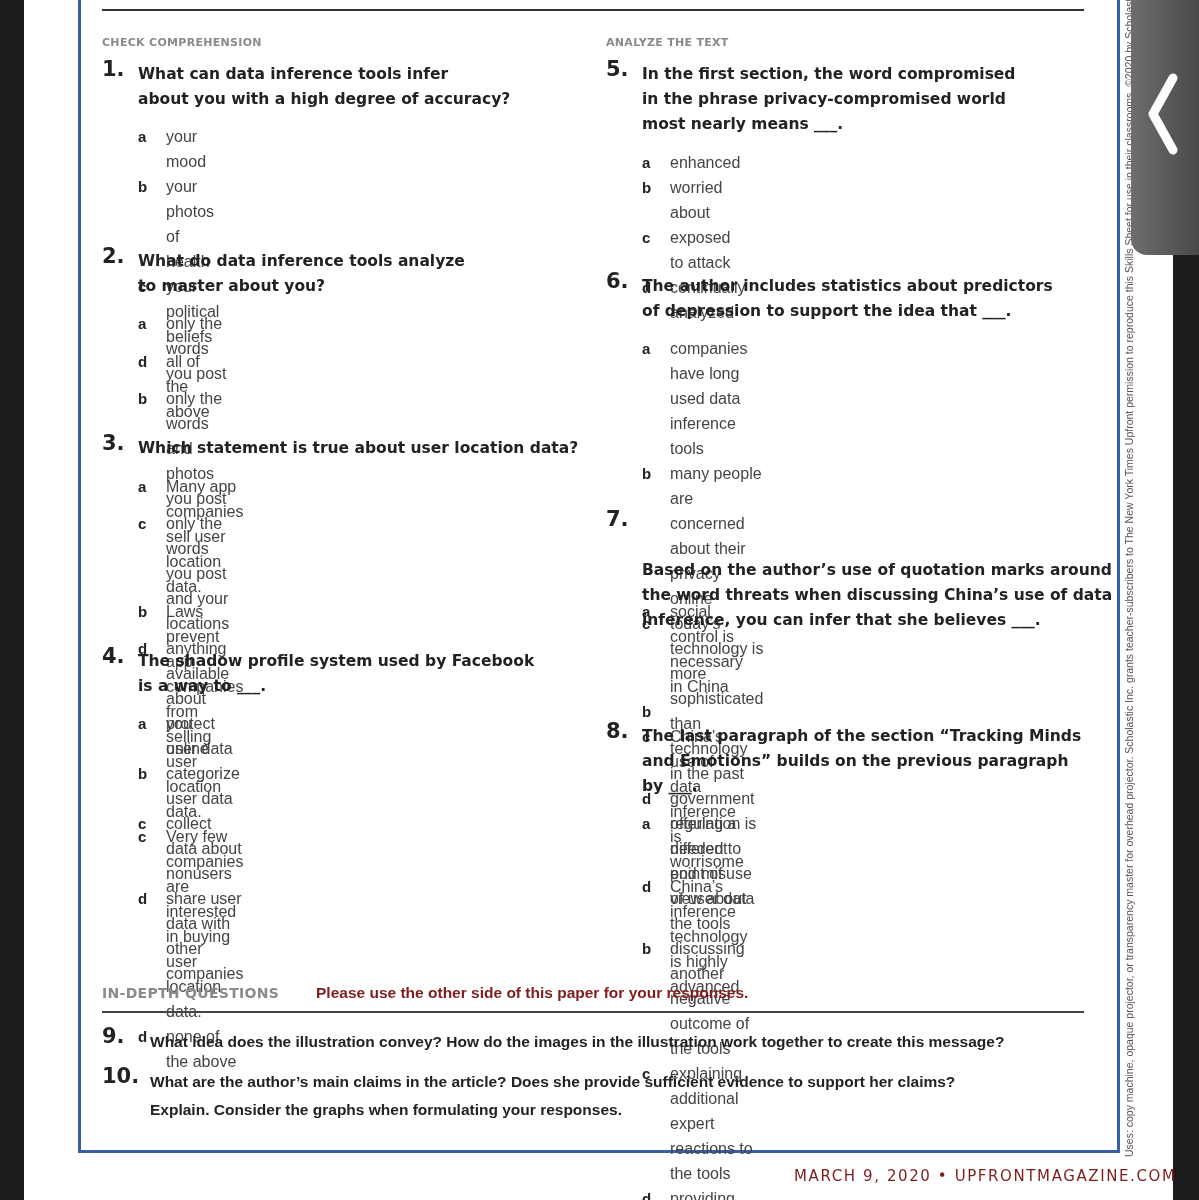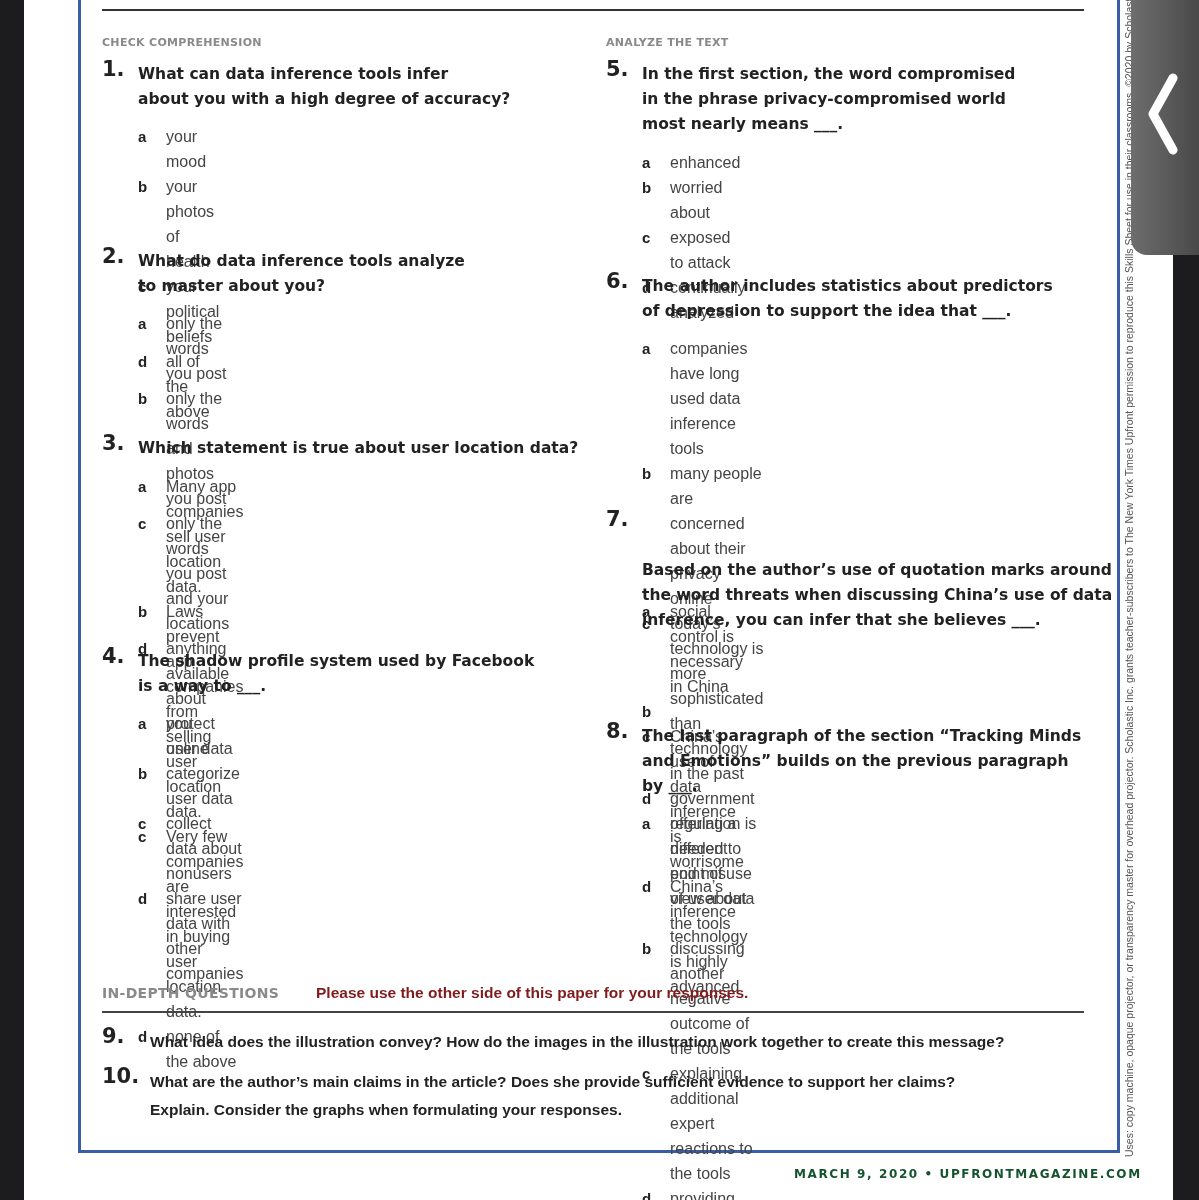--- a/index.html
+++ b/index.html
@@ -48,22 +48,22 @@
     font-family: "Liberation Sans", sans-serif;
   }
   .mid-rule { position: absolute; left: 102px; top: 1011px; width: 982px; height: 2px; background: #444; }
   .iq { position: absolute; left: 102px; }
   .iq-num { position: absolute; left: 0; top: -4px; font-size: 21px; font-weight: bold; color: #222; }
   .iq-text {
     position: absolute; left: 48px; top: 0; width: 940px; font-size: 15.5px; font-weight: bold; line-height: 28px;
     color: #222; white-space: pre-line; font-family: "Liberation Sans", sans-serif;
   }
   .footer {
-    position: absolute; left: 794px; top: 1167px; font-size: 12px; font-weight: bold; letter-spacing: 1.6px;
-    color: #14532d; font-family: "DejaVu Sans", sans-serif; white-space: nowrap;
+    position: absolute; left: 794px; top: 1167px; font-size: 15px; font-weight: normal; letter-spacing: 1.6px;
+    color: #7f1d1d; font-family: "DejaVu Sans", sans-serif; white-space: nowrap;
   }
   .vertical-note {
     position: absolute; left: 1123px; top: 1157px; transform-origin: 0 0; transform: rotate(-90deg);
     font-size: 10.5px; color: #555; white-space: nowrap; width: 1160px;
     font-family: "Liberation Sans", sans-serif;
   }
   .back-tab {
     position: absolute; left: 1131px; top: -10px; width: 80px; height: 265px;
     background: linear-gradient(90deg, #6e6e6e, #4f4f4f 70%, #444);
     border-radius: 0 0 0 16px; cursor: pointer;

